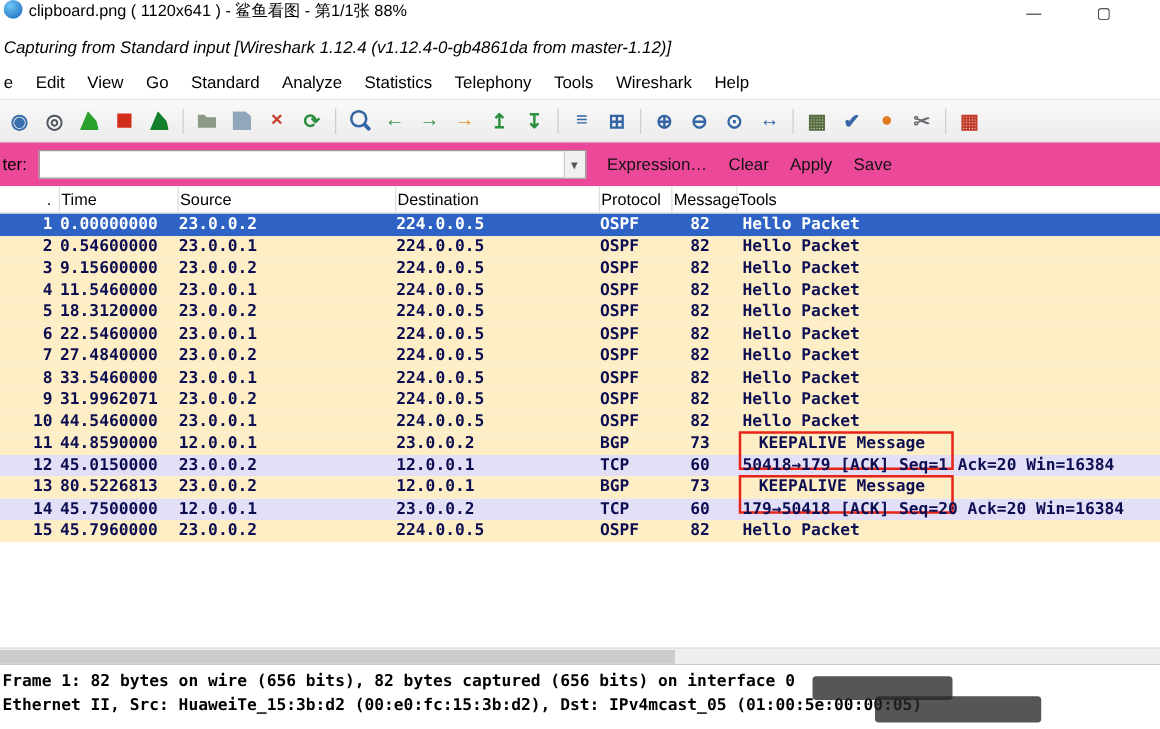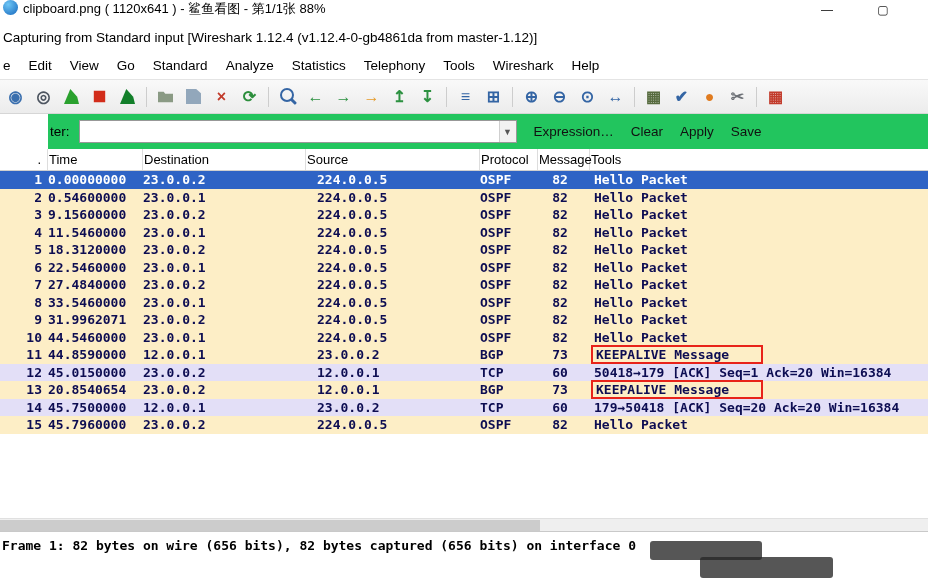--- a/index.html
+++ b/index.html
@@ -13,21 +13,21 @@
   
   .titlebar { height:22px; display:flex; align-items:flex-start; background:#fff; position:relative; }
   .app-icon { width:15px; height:15px; border-radius:50%;
     background: radial-gradient(circle at 35% 30%, #6ec6f5, #1567bd); margin:0 5px 0 3px; flex:0 0 auto; }
   .title-text { font-size:13px; white-space:nowrap; }
   .win-btn { position:absolute; top:0; width:30px; height:20px; display:flex; align-items:center; justify-content:center; font-size:12px; color:#222; }
   .btn-min { left:812px; }
   .btn-max { left:868px; }
 
   
-  .ws-titlebar { height:30px; display:flex; align-items:center; font-size:13.5px; padding-left:3px; white-space:nowrap; }
+  .ws-titlebar { height:30px; display:flex; align-items:center; font-size:13.5px; padding-left:3px; white-space:nowrap;font-style:italic; }
 
   
   .menubar { height:27px; display:flex; align-items:center; font-size:13.5px; }
   .menu-item { padding:0 9px; }
   .menu-item:first-child { padding-left:3px; }
 
   
   .toolbar { height:35px; display:flex; align-items:center; gap:3px; padding:0 3px;
     background:linear-gradient(#f9f9f9,#ececec); border-top:1px solid #e4e4e4; border-bottom:1px solid #d6d6d6; }
   .tool { width:25px; height:25px; display:flex; align-items:center; justify-content:center;
@@ -38,21 +38,21 @@
   .shape-square::before { clip-path: inset(12% 12% 12% 12%); }
   .shape-folder::before { clip-path: polygon(0 18%, 38% 18%, 48% 32%, 100% 32%, 100% 88%, 0 88%); }
   .shape-page::before   { clip-path: polygon(0 0, 68% 0, 100% 28%, 100% 100%, 0 100%); }
   .shape-mag { position:relative; }
   .shape-mag::before { content:""; position:absolute; left:5px; top:4px; width:10px; height:10px;
     border:2.5px solid currentColor; border-radius:50%; background:transparent; }
   .shape-mag::after { content:""; position:absolute; left:15px; top:16px; width:7px; height:3px;
     background:currentColor; transform:rotate(45deg); border-radius:1px; }
 
   
-  .filterbar { height:35px; display:flex; align-items:center; padding:0 2px; gap:17px; background:#22c55e;margin-left:48px; }
+  .filterbar { height:35px; display:flex; align-items:center; padding:0 2px; gap:17px; background:#ec4899; }
   .filter-label { font-size:13.5px; }
   .filter-combo { width:438px; height:23px; border:1px solid #989898; background:#fff; display:flex; margin-left:-8px; }
   .filter-input { flex:1; border:none; outline:none; font-size:13px; padding:0 4px; background:transparent; font-family:"Liberation Sans", sans-serif; }
   .combo-btn { width:17px; border-left:1px solid #cfcfcf; background:#f1f1f1; display:flex; align-items:center; justify-content:center; font-size:9px; color:#555; }
   .filter-btn { font-size:13.5px; color:#111; }
 
   
   .table-header { height:22px; display:flex; align-items:center; background:#fff; border-bottom:1px solid #cfcfcf; font-size:13px; }
   .hcell { height:100%; display:flex; align-items:center; border-right:1px solid #ddd; padding-left:1px; }
   .c0 { width:48px; } .c1 { width:95px; } .c2 { width:174px; } .c3 { width:163px; }
@@ -63,22 +63,22 @@
   .prow { display:flex; height:17.5px; line-height:17.5px;
     font-family:"DejaVu Sans Mono", monospace; font-size:13px; font-weight:bold;
     color:var(--row-text, #0d0d52); white-space:nowrap; }
   .prow.routing { background:var(--routing-bg, #fdeec6); }
   .prow.tcp     { background:var(--tcp-bg, #e3dff7); }
   .prow.selected{ background:var(--sel-bg, #2e63c5); color:#fff; }
   .cell { overflow:hidden; }
   .cell.c0 { text-align:right; padding-right:6px; }
   .cell.c5 { text-align:center; padding-right:8px; }
   .cell.c6 { padding-left:4px; overflow:visible; position:relative; }
-  .red-box { display:inline-block; border:2px solid var(--ann, #e8231a); height:19px; line-height:15px;
-    margin-top:-1px; vertical-align:top; padding:0 3px; margin-left:-3px; min-width:172px; }
+  .red-box { display:inline-block; border:2px solid var(--ann, #e8231a); height:31px; line-height:15px;
+    margin-top:-1px; vertical-align:top; padding:0 14px; margin-left:-3px; min-width:172px; }
 
   .list-filler { height:84px; background:#fff; }
 
   
   .hscroll { height:13px; background:#efefef; border-top:1px solid #e0e0e0; position:relative; }
   .hthumb { position:absolute; left:0; top:1px; height:11px; width:540px; background:#cccccc; }
 
   
   .details { height:53px; background:#fff; border-top:1px solid #c9c9c9;
     font-family:"DejaVu Sans Mono", monospace; font-size:13px; font-weight:bold; padding:4px 0 0 2px; }
@@ -160,22 +160,22 @@
     </span>
     <span class="filter-btn">Expression…</span>
     <span class="filter-btn">Clear</span>
     <span class="filter-btn">Apply</span>
     <span class="filter-btn">Save</span>
   </div>
 
   <div class="table-header">
       <div class="hcell c0">.</div>
       <div class="hcell c1">Time</div>
+      <div class="hcell c2">Source</div>
       <div class="hcell c3">Destination</div>
-      <div class="hcell c2">Source</div>
       <div class="hcell c4">Protocol</div>
       <div class="hcell c5">Message</div>
       <div class="hcell c6">Tools</div>
     </div>
 
   <div class="packet-list">
       <div class="prow routing selected">
         <div class="cell c0">1</div>
         <div class="cell c1">0.00000000</div>
         <div class="cell c2">23.0.0.2</div>
@@ -278,21 +278,21 @@
         <div class="cell c0">12</div>
         <div class="cell c1">45.0150000</div>
         <div class="cell c2">23.0.0.2</div>
         <div class="cell c3">12.0.0.1</div>
         <div class="cell c4">TCP</div>
         <div class="cell c5">60</div>
         <div class="cell c6"><span>50418→179 [ACK] Seq=1 Ack=20 Win=16384</span></div>
       </div>
       <div class="prow routing">
         <div class="cell c0">13</div>
-        <div class="cell c1">20.8540654</div>
+        <div class="cell c1">80.5226813</div>
         <div class="cell c2">23.0.0.2</div>
         <div class="cell c3">12.0.0.1</div>
         <div class="cell c4">BGP</div>
         <div class="cell c5">73</div>
         <div class="cell c6"><span class="red-box">KEEPALIVE Message</span></div>
       </div>
       <div class="prow tcp">
         <div class="cell c0">14</div>
         <div class="cell c1">45.7500000</div>
         <div class="cell c2">12.0.0.1</div>
@@ -312,18 +312,19 @@
       </div>
     </div>
   <div class="list-filler"></div>
 
   <div class="hscroll">
     <div class="hthumb"></div>
   </div>
 
   <div class="details">
       <div class="dline">Frame 1: 82 bytes on wire (656 bits), 82 bytes captured (656 bits) on interface 0</div>
+      <div class="dline">Ethernet II, Src: HuaweiTe_15:3b:d2 (00:e0:fc:15:3b:d2), Dst: IPv4mcast_05 (01:00:5e:00:00:05)</div>
     </div>
 
   <div class="toast toast1"></div>
   <div class="toast toast2"></div>
 
 </div>
 
 </body></html>

